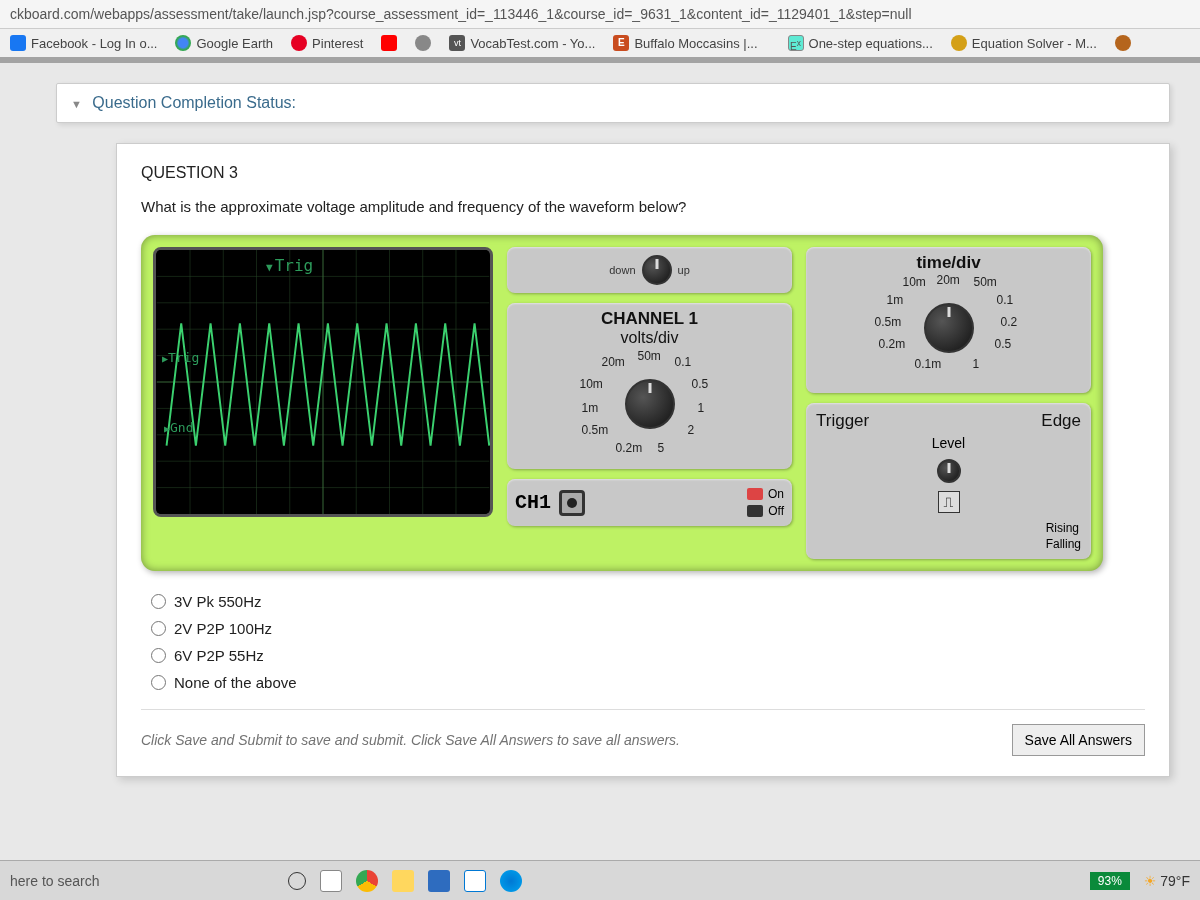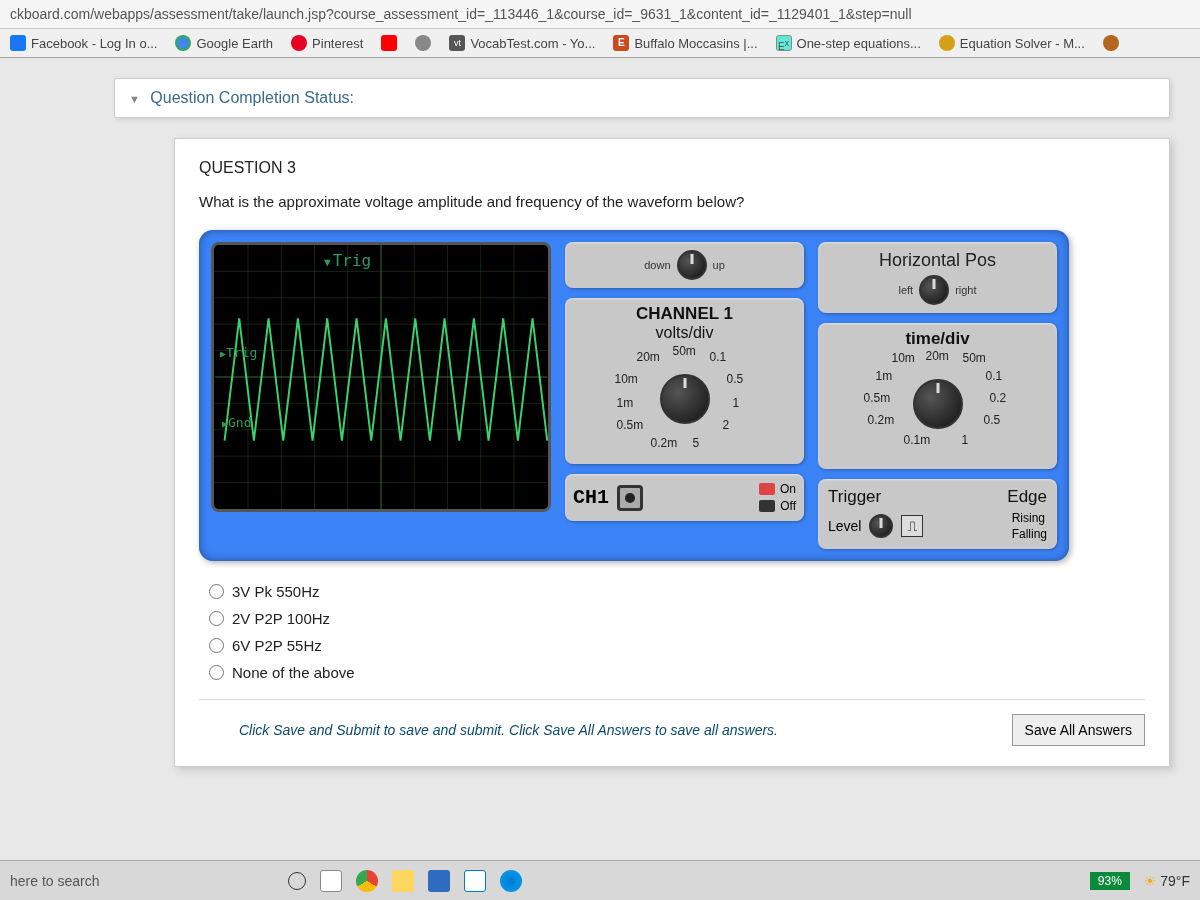--- a/index.html
+++ b/index.html
@@ -1,44 +1,44 @@
 <!DOCTYPE html>
 <html><head>
 <meta charset="utf-8">
 <style>
   * { box-sizing: border-box; margin: 0; padding: 0; }
   body { font-family: Arial, sans-serif; background: #e8e8e8; width: 1200px; height: 900px; overflow: hidden; }
   
   .url-bar { background: #f5f5f5; padding: 6px 10px; font-size: 14px; color: #555; border-bottom: 1px solid #ccc; }
   
-  .bookmarks { background: #f0f0f0; padding: 6px 10px; display: flex; gap: 18px; font-size: 13px; color: #444; border-bottom: 1px solid #a3a3a3; }
+  .bookmarks { background: #f0f0f0; padding: 6px 10px; display: flex; gap: 18px; font-size: 13px; color: #444; border-bottom: 6px solid #a3a3a3; }
   .bookmarks .bm { display: flex; align-items: center; gap: 5px; cursor: pointer; }
   .bm-icon { width: 16px; height: 16px; border-radius: 3px; display: inline-block; }
   .bm-icon.fb { background: #1877f2; }
   .bm-icon.ge { background: radial-gradient(circle, #4285f4 40%, #34a853 60%); border-radius: 50%; }
   .bm-icon.pin { background: #e60023; border-radius: 50%; }
   .bm-icon.yt { background: #ff0000; }
   .bm-icon.gen { background: #888; border-radius: 50%; }
   .bm-icon.vt { background: #555; color: #fff; font-size: 9px; text-align: center; line-height: 16px; }
   .bm-icon.e { background: #c94c1f; color: #fff; font-size: 10px; text-align: center; line-height: 16px; font-weight: bold; }
-  .bm-icon.ex { background: #5eead4; color: #555; font-size: 10px; text-align: center; line-height: 14px; border: 1px solid #888; }
+  .bm-icon.ex { background: #5eead4; color: #555; font-size: 10px; text-align: center; line-height: 14px; border: 1px solid #888; margin-left: 12px; }
   .bm-icon.eq { background: #d4a017; border-radius: 50%; }
   .bm-icon.last { background: #b5651d; border-radius: 50%; }
   
-  .page-wrap { padding: 20px 30px 0 114px; }
+  .page-wrap { padding: 20px 30px 0 56px; }
   
   .status-bar { background: #fff; border: 1px solid #ccc; padding: 10px 14px; margin-bottom: 20px; border-radius: 2px; box-shadow: 2px 2px 5px rgba(0,0,0,0.1); }
   .status-bar .label { color: #3a6b8c; font-size: 16px; }
   .chev { color: #888; margin-right: 6px; font-size: 11px; }
   
   .question-block { background: #fff; border: 1px solid #ccc; padding: 20px 24px; margin-left: 60px; box-shadow: 3px 3px 8px rgba(0,0,0,0.15); }
   .qtitle { font-weight: normal; font-size: 16px; color: #222; margin-bottom: 16px; }
   .qtext { font-size: 15px; color: #222; margin-bottom: 20px; }
   
-  .scope { background: #3b82f6; border-radius: 14px; padding: 12px; display: flex; gap: 14px; width: 870px; margin-bottom: 22px; box-shadow: inset 0 0 8px rgba(0,0,0,0.4), 2px 2px 6px rgba(0,0,0,0.3); }
+  .scope { background: #bef264; border-radius: 14px; padding: 12px; display: flex; gap: 14px; width: 962px; margin-bottom: 22px; box-shadow: inset 0 0 8px rgba(0,0,0,0.4), 2px 2px 6px rgba(0,0,0,0.3); }
   
   .screen { width: 340px; height: 270px; background: #000; border-radius: 8px; position: relative; overflow: hidden; border: 3px solid #555; }
   .screen svg { width: 100%; height: 100%; display: block; }
   .screen-label { position: absolute; color: #2d9b5b; font-size: 14px; font-family: monospace; }
   .lab-trig { top: 6px; left: 110px; font-size: 16px; }
   .lab-trig2 { top: 100px; left: 6px; font-size: 13px; }
   .lab-gnd { top: 170px; left: 8px; font-size: 13px; }
   .lab-trig::before { content: "▼"; font-size: 11px; margin-right: 2px; }
   .lab-trig2::before { content: "▶"; font-size: 10px; color: #2d9b5b; }
   .lab-gnd::before { content: "▶"; font-size: 10px; color: #2d9b5b; }
@@ -64,30 +64,30 @@
   .ch-label { font-size: 20px; font-weight: bold; font-family: Liberation Mono, monospace; }
   .bnc { width: 26px; height: 26px; border: 3px solid #333; border-radius: 4px; background: #aaa; position: relative; }
   .bnc::after { content: ""; position: absolute; width: 10px; height: 10px; background: #222; border-radius: 50%; top: 5px; left: 5px; }
   .toggle-col { display: flex; flex-direction: column; gap: 3px; font-size: 12px; margin-left: auto; }
   .toggle-col .row { display: flex; align-items: center; gap: 5px; justify-content: flex-end; }
   .sw { width: 16px; height: 12px; background: #333; border-radius: 2px; }
   .sw.on { background: #d44; }
   
   .trig-panel { background: #c8c8c8; border-radius: 8px; padding: 8px 10px; box-shadow: inset 0 1px 2px rgba(255,255,255,0.5), 1px 1px 3px rgba(0,0,0,0.3); }
   .trig-panel .row1 { display: flex; justify-content: space-between; font-size: 17px; color: #111; margin-bottom: 4px; }
-  .trig-panel .row2 { display: flex; align-items: center; gap: 8px; font-size: 14px; }
+  .trig-panel .row2 { display: flex; align-items: center; gap: 8px; font-size: 14px; flex-direction: column; }
   .edge-icon { width: 22px; height: 22px; border: 1px solid #333; background: #ddd; font-size: 14px; text-align: center; line-height: 20px; }
   .rf { display: flex; flex-direction: column; font-size: 12px; gap: 2px; margin-left: auto; }
   
   .answers { padding-left: 10px; }
   .answers .opt { display: flex; align-items: center; gap: 8px; margin-bottom: 10px; font-size: 15px; color: #222; }
   .answers input { width: 15px; height: 15px; }
   
   .footer-row { display: flex; justify-content: space-between; align-items: center; margin-top: 18px; padding-top: 14px; border-top: 1px solid #ddd; }
-  .footer-text { font-style: italic; font-size: 14px; color: #0c4a6e; margin-left: 40px; }
+  .footer-text { font-style: italic; font-size: 14px; color: #737373; }
   .save-btn { background: #eee; border: 1px solid #999; padding: 7px 12px; font-size: 14px; cursor: pointer; }
   
   .taskbar { position: fixed; bottom: 0; left: 0; right: 0; height: 40px; background: #d8d8d8; border-top: 1px solid #aaa; display: flex; align-items: center; padding: 0 10px; gap: 14px; }
   .taskbar .search { font-size: 14px; color: #555; }
   .tb-icon { width: 22px; height: 22px; border-radius: 3px; }
   .tb-icon.o { border: 1.5px solid #333; border-radius: 50%; background: transparent; width: 18px; height: 18px; }
   .tb-icon.cortana { background: #fff; border: 1px solid #888; }
   .tb-icon.chrome { background: conic-gradient(#ea4335 0 120deg, #fbbc05 120deg 240deg, #34a853 240deg 360deg); border-radius: 50%; }
   .tb-icon.files { background: #ffd75e; }
   .tb-icon.store { background: #2e6cbf; }
@@ -225,28 +225,20 @@
                 </div>
               <div class="row">
                   <span class="sw"></span>
                   <span>Off</span>
                 </div>
             </div>
           </div>
         </div>
 
         <div class="col">
-          <div class="panel">
-            <div class="panel-title">Horizontal Pos</div>
-            <div class="knob-row">
-              <span>left</span>
-              <div class="knob"></div>
-              <span>right</span>
-            </div>
-          </div>
 
           <div class="dial-panel">
             <div class="t1">time/div</div>
             <div class="dial-wrap">
               <span class="tick" style="top:0;left:58px">20m</span>
               <span class="tick" style="top:2px;left:95px">50m</span>
               <span class="tick" style="top:20px;left:118px">0.1</span>
               <span class="tick" style="top:42px;left:122px">0.2</span>
               <span class="tick" style="top:64px;left:116px">0.5</span>
               <span class="tick" style="top:84px;left:94px">1</span>

